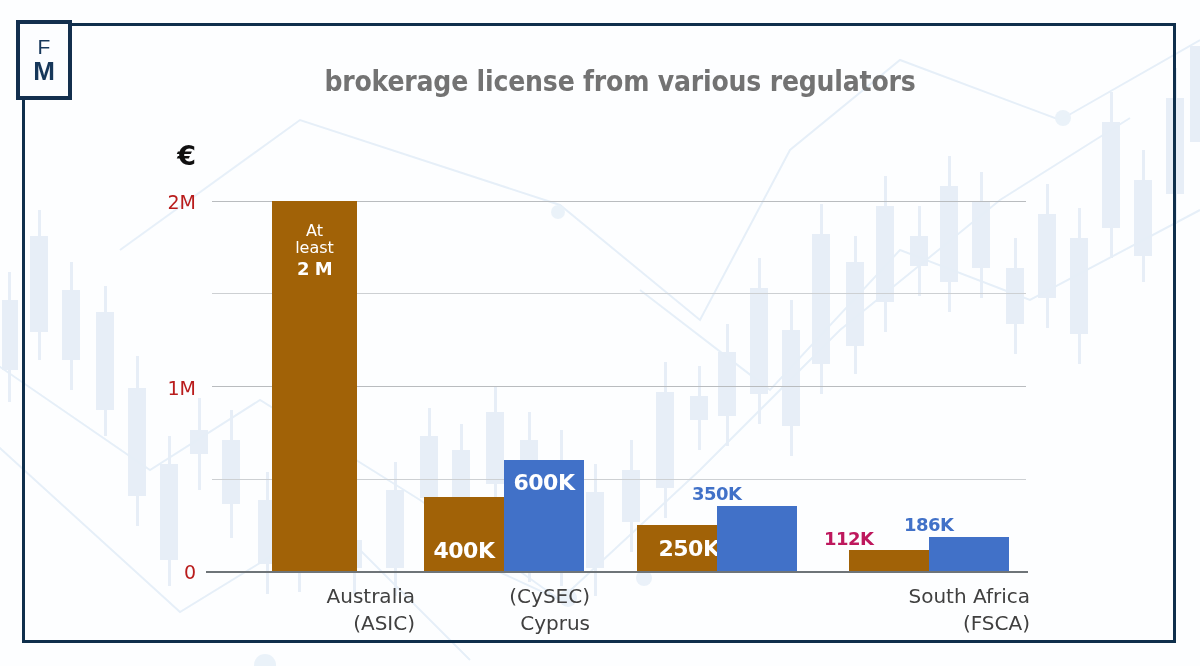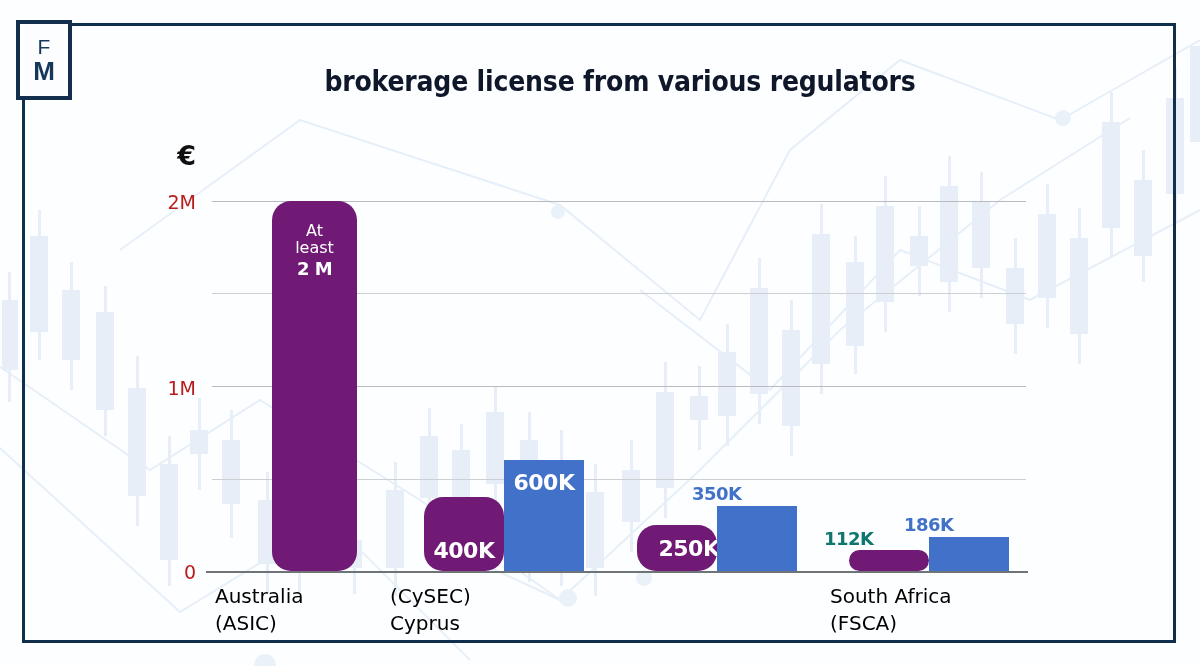--- a/index.html
+++ b/index.html
@@ -62,21 +62,21 @@
     font-weight: 700;
     font-family: "Liberation Sans", sans-serif;
   }
 
   
   #title {
     position: absolute;
     left: 200px; top: 64px;
     width: 840px;
     text-align: center;
-    color: #0f172a;
+    color: #737373;
     font-family: "DejaVu Sans Condensed", "Liberation Sans Narrow", "Liberation Sans", sans-serif;
     font-weight: 700;
     font-size: 28px;
     line-height: 1.32;
     letter-spacing: -0.2px;
   }
   #title .tline { display: block; white-space: nowrap; }
 
   
   #plot {
@@ -118,21 +118,21 @@
     font-weight: 700;
     color: #101010;
     font-family: "DejaVu Sans", sans-serif;
   }
 
   
   .bar {
     position: absolute;
     bottom: 0;
   }
-  .bar.light { background: #701a75; border-radius: 19px; }
+  .bar.light { background: #a16207; }
   .bar.dark  { background: #4171c8; }
 
   .bar-inner-label {
     position: absolute;
     left: 0; width: 100%;
     text-align: center;
     color: #ffffff;
     font-family: "DejaVu Sans", sans-serif;
     font-weight: 700;
     font-size: 22px;
@@ -140,21 +140,21 @@
   }
   .bar-outer-label {
     position: absolute;
     width: 130px;
     font-family: "DejaVu Sans", sans-serif;
     font-weight: 700;
     font-size: 18px;
     letter-spacing: -0.5px;
     white-space: nowrap;
   }
-  .bar-outer-label.light { color: #0f766e; }
+  .bar-outer-label.light { color: #be185d; }
   .bar-outer-label.dark  { color: #4171c8; }
 
   
   .atleast {
     position: absolute;
     left: 0; width: 100%;
     top: 22px;
     text-align: center;
     color: #ffffff;
     font-family: "DejaVu Sans", sans-serif;
@@ -171,24 +171,24 @@
     font-weight: 700;
     margin-top: 2px;
     letter-spacing: -0.5px;
   }
 
   
   .xcat {
     position: absolute;
     top: 583px;
     width: 200px;
-    text-align: left;
+    text-align: right;
     font-family: "DejaVu Sans", sans-serif;
     font-size: 20px;
-    color: #000000;
+    color: #404040;
     line-height: 1.35;
   }
   .xcat .l2 { display: block; }
 </style>
 </head>
 <body>
 
 <div id="stage">
 
   <svg id="bg-art" viewBox="0 0 1200 666" preserveAspectRatio="none" aria-hidden="true">

